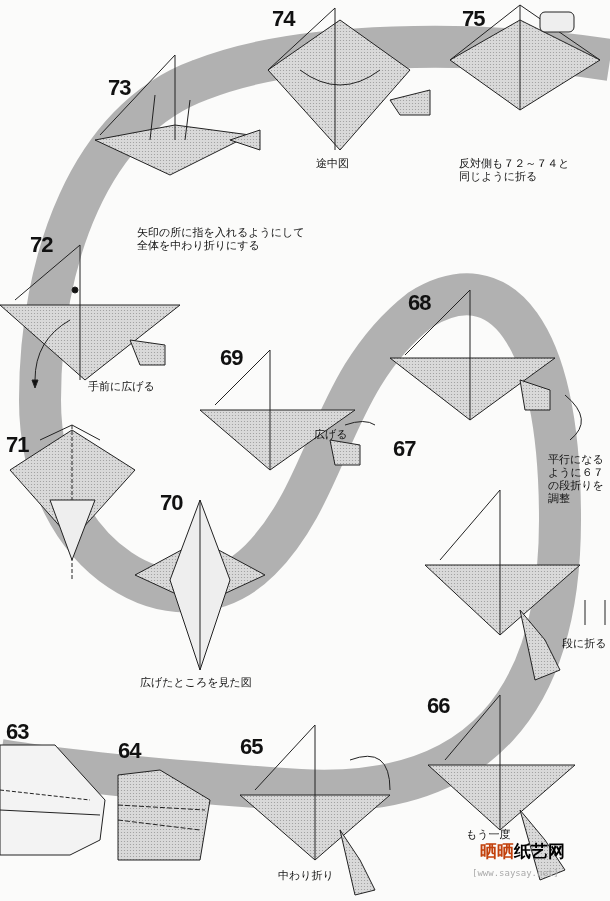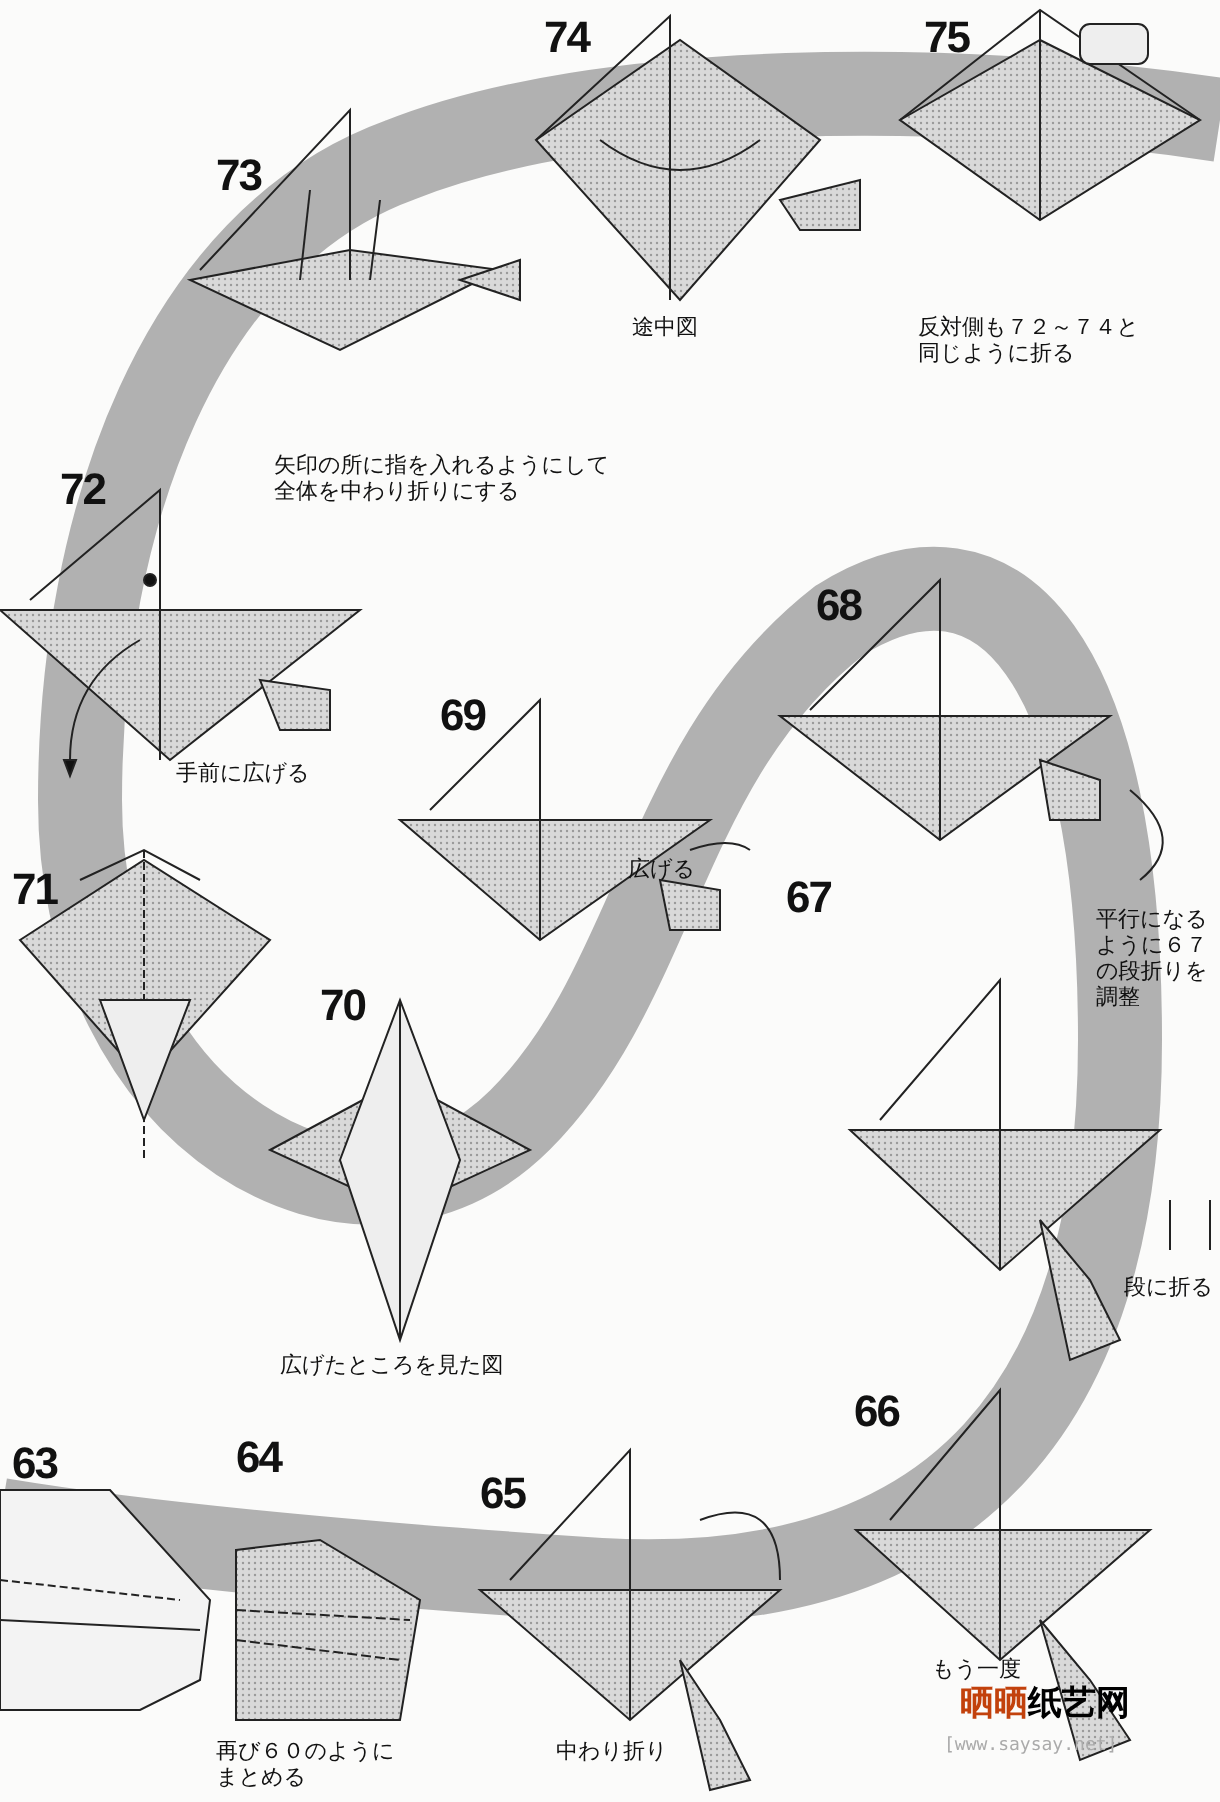--- a/index.html
+++ b/index.html
@@ -124,21 +124,21 @@
   <div class="num" style="left:462px;top:6px;">75</div>
   <div class="num" style="left:108px;top:75px;">73</div>
   <div class="num" style="left:30px;top:232px;">72</div>
   <div class="num" style="left:408px;top:290px;text-align:center;">68</div>
   <div class="num" style="left:220px;top:345px;">69</div>
   <div class="num" style="left:6px;top:432px;">71</div>
   <div class="num" style="left:393px;top:436px;">67</div>
   <div class="num" style="left:160px;top:490px;">70</div>
   <div class="num" style="left:427px;top:693px;">66</div>
   <div class="num" style="left:6px;top:719px;">63</div>
-  <div class="num" style="left:118px;top:716px;">64</div>
+  <div class="num" style="left:118px;top:738px;">64</div>
   <div class="num" style="left:240px;top:734px;">65</div>
 
   <div class="cap" style="left:316px;top:157px;">
     <span>途中図</span>
   </div>
   <div class="cap" style="left:459px;top:157px;">
     <span>反対側も７２～７４と</span>
     <span>同じように折る</span>
   </div>
   <div class="cap" style="left:137px;top:226px;">
@@ -156,24 +156,20 @@
     <span>ように６７</span>
     <span>の段折りを</span>
     <span>調整</span>
   </div>
   <div class="cap" style="left:562px;top:637px;">
     <span>段に折る</span>
   </div>
   <div class="cap" style="left:140px;top:676px;text-align:center;">
     <span>広げたところを見た図</span>
   </div>
-  <div class="cap" style="left:108px;top:869px;">
-    <span>再び６０のように</span>
-    <span>まとめる</span>
-  </div>
   <div class="cap" style="left:278px;top:869px;">
     <span>中わり折り</span>
   </div>
   <div class="cap" style="left:466px;top:828px;">
     <span>もう一度</span>
   </div>
 
   <div class="wm">
     <span class="pink">晒晒</span><span class="blue">纸艺网</span>
   </div>

